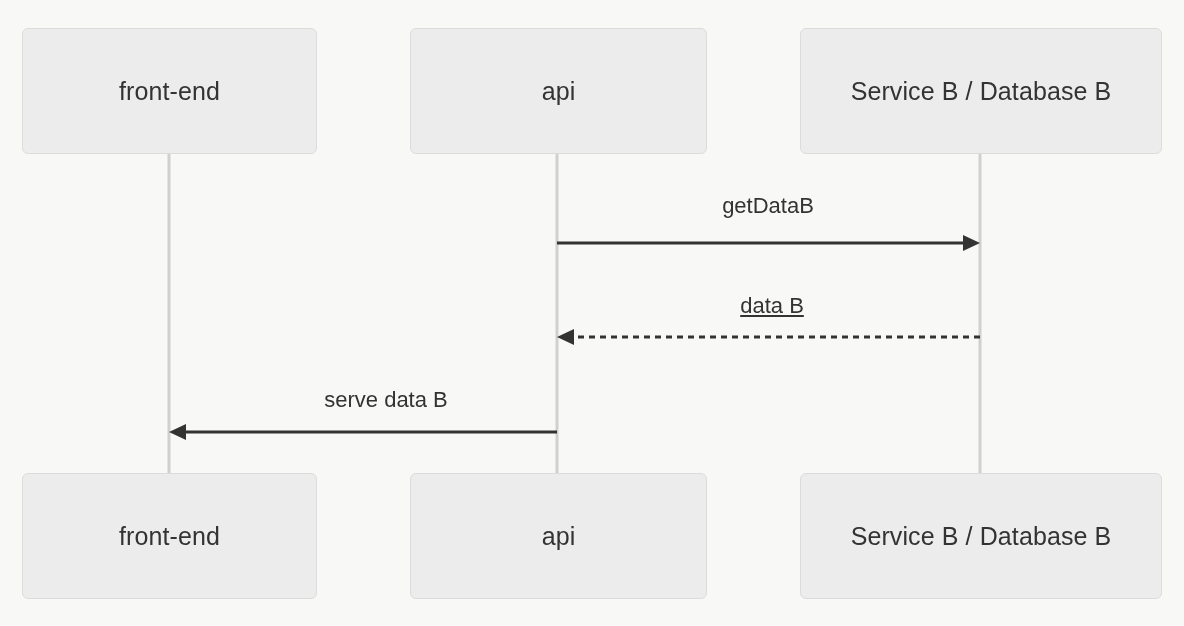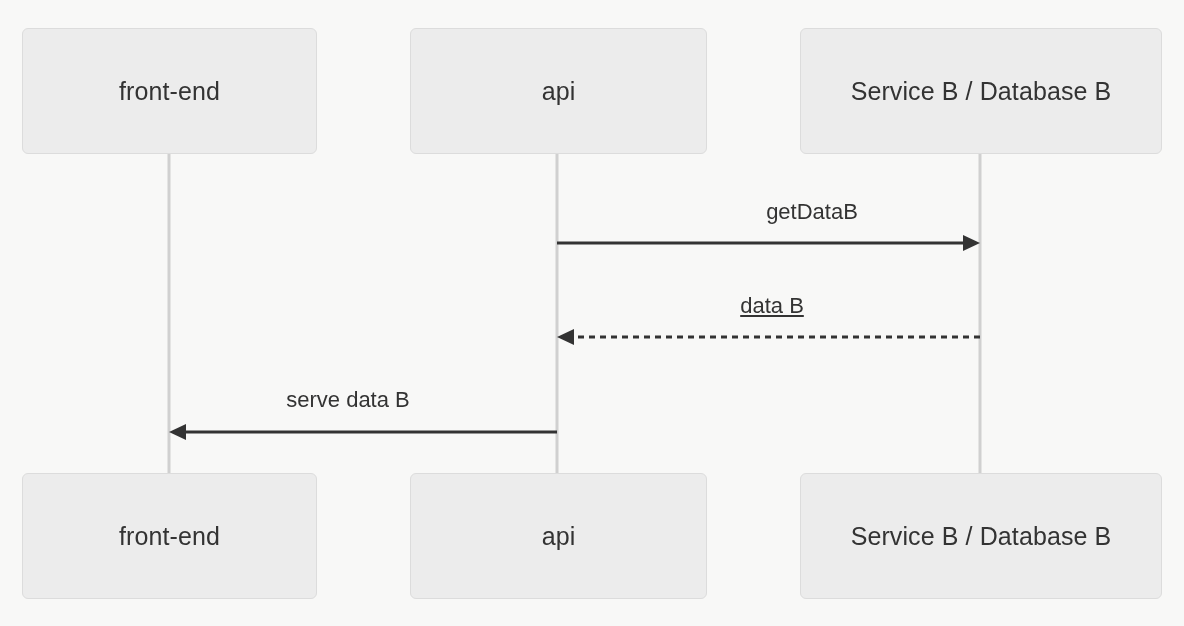--- a/index.html
+++ b/index.html
@@ -96,19 +96,19 @@
   </div>
 
   <div class="participant-box" style="left:410px; top:473px; width:297px; height:126px;">
     <span class="participant-label">api</span>
   </div>
 
   <div class="participant-box" style="left:800px; top:473px; width:362px; height:126px;">
     <span class="participant-label">Service B / Database B</span>
   </div>
 
-  <div class="message-label" style="left:768px; top:212px;margin-left:44px;">getDataB</div>
+  <div class="message-label" style="left:768px; top:206px;">getDataB</div>
 
   <div class="message-label" style="left:772px; top:306px;text-decoration:underline;">data B</div>
 
-  <div class="message-label" style="left:348px; top:400px;">serve data B</div>
+  <div class="message-label" style="left:386px; top:400px;">serve data B</div>
 
 </div>
 
 </body></html>

